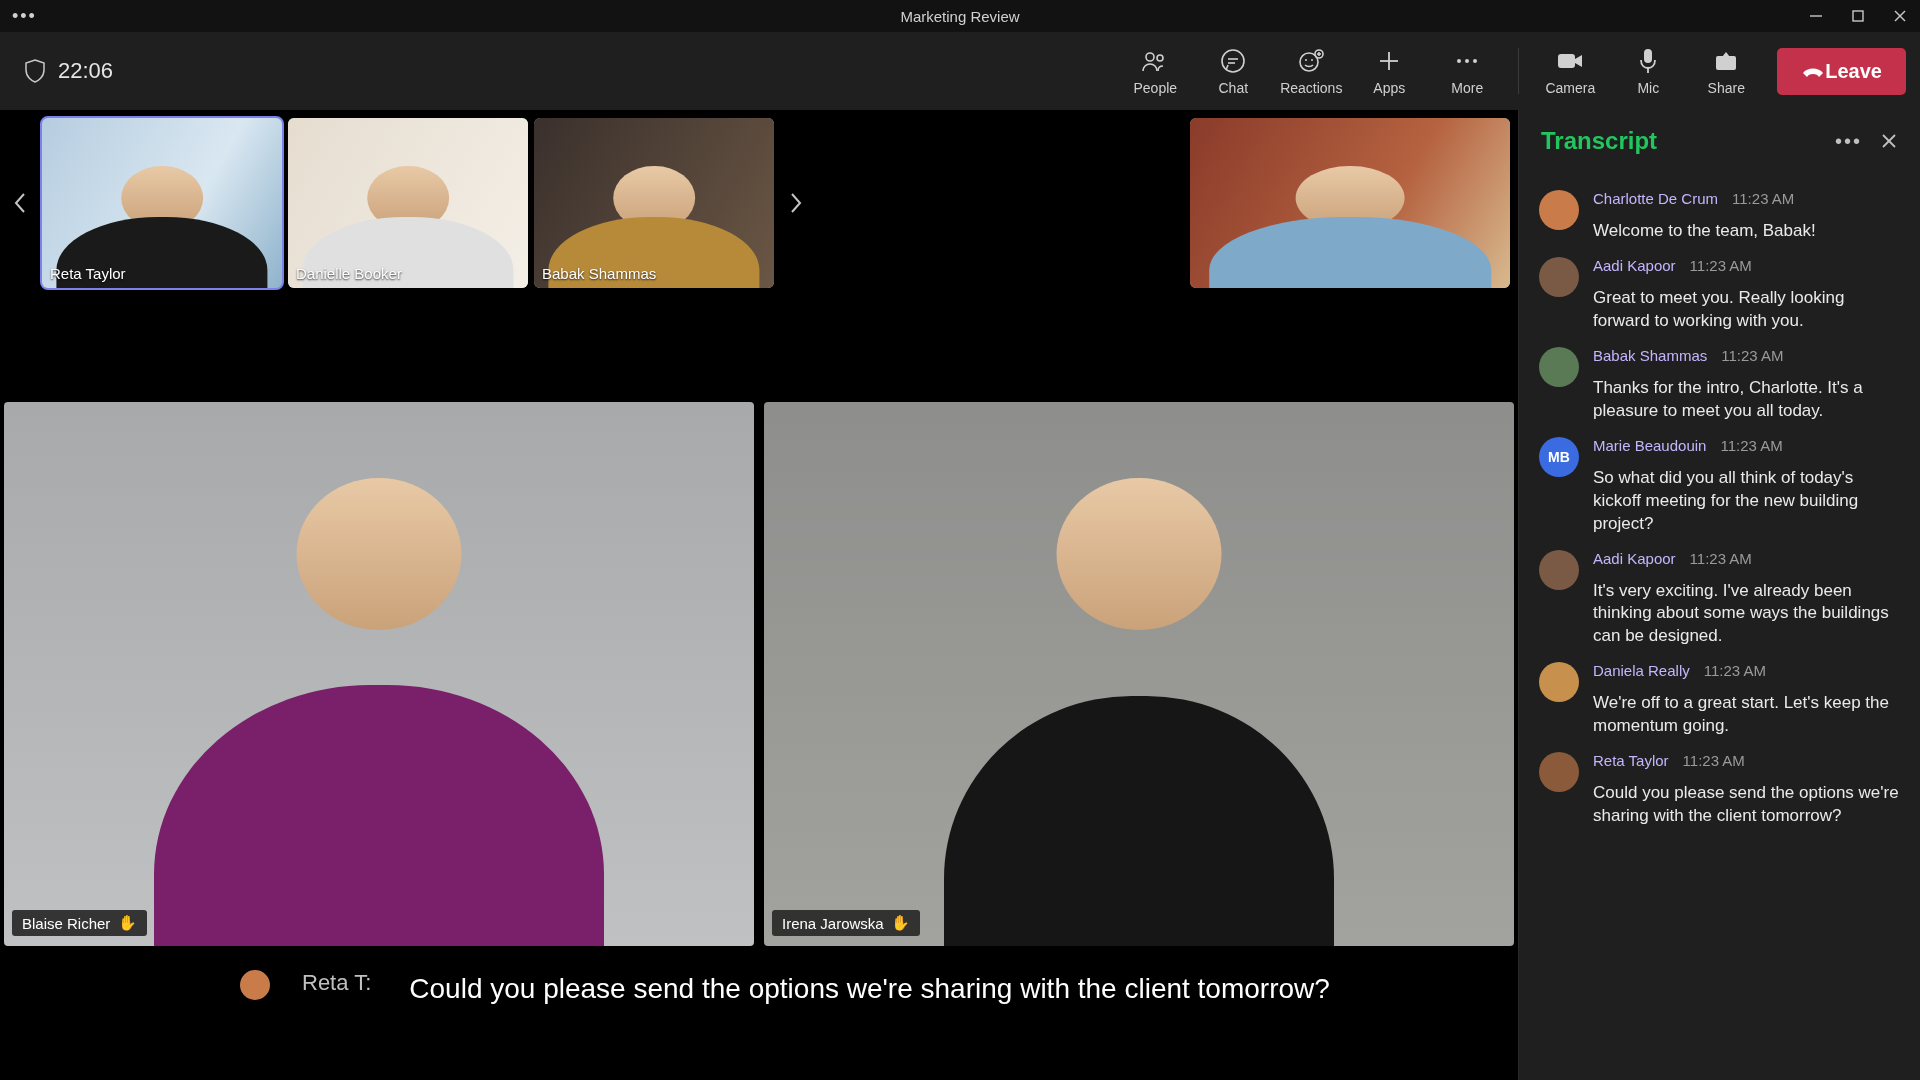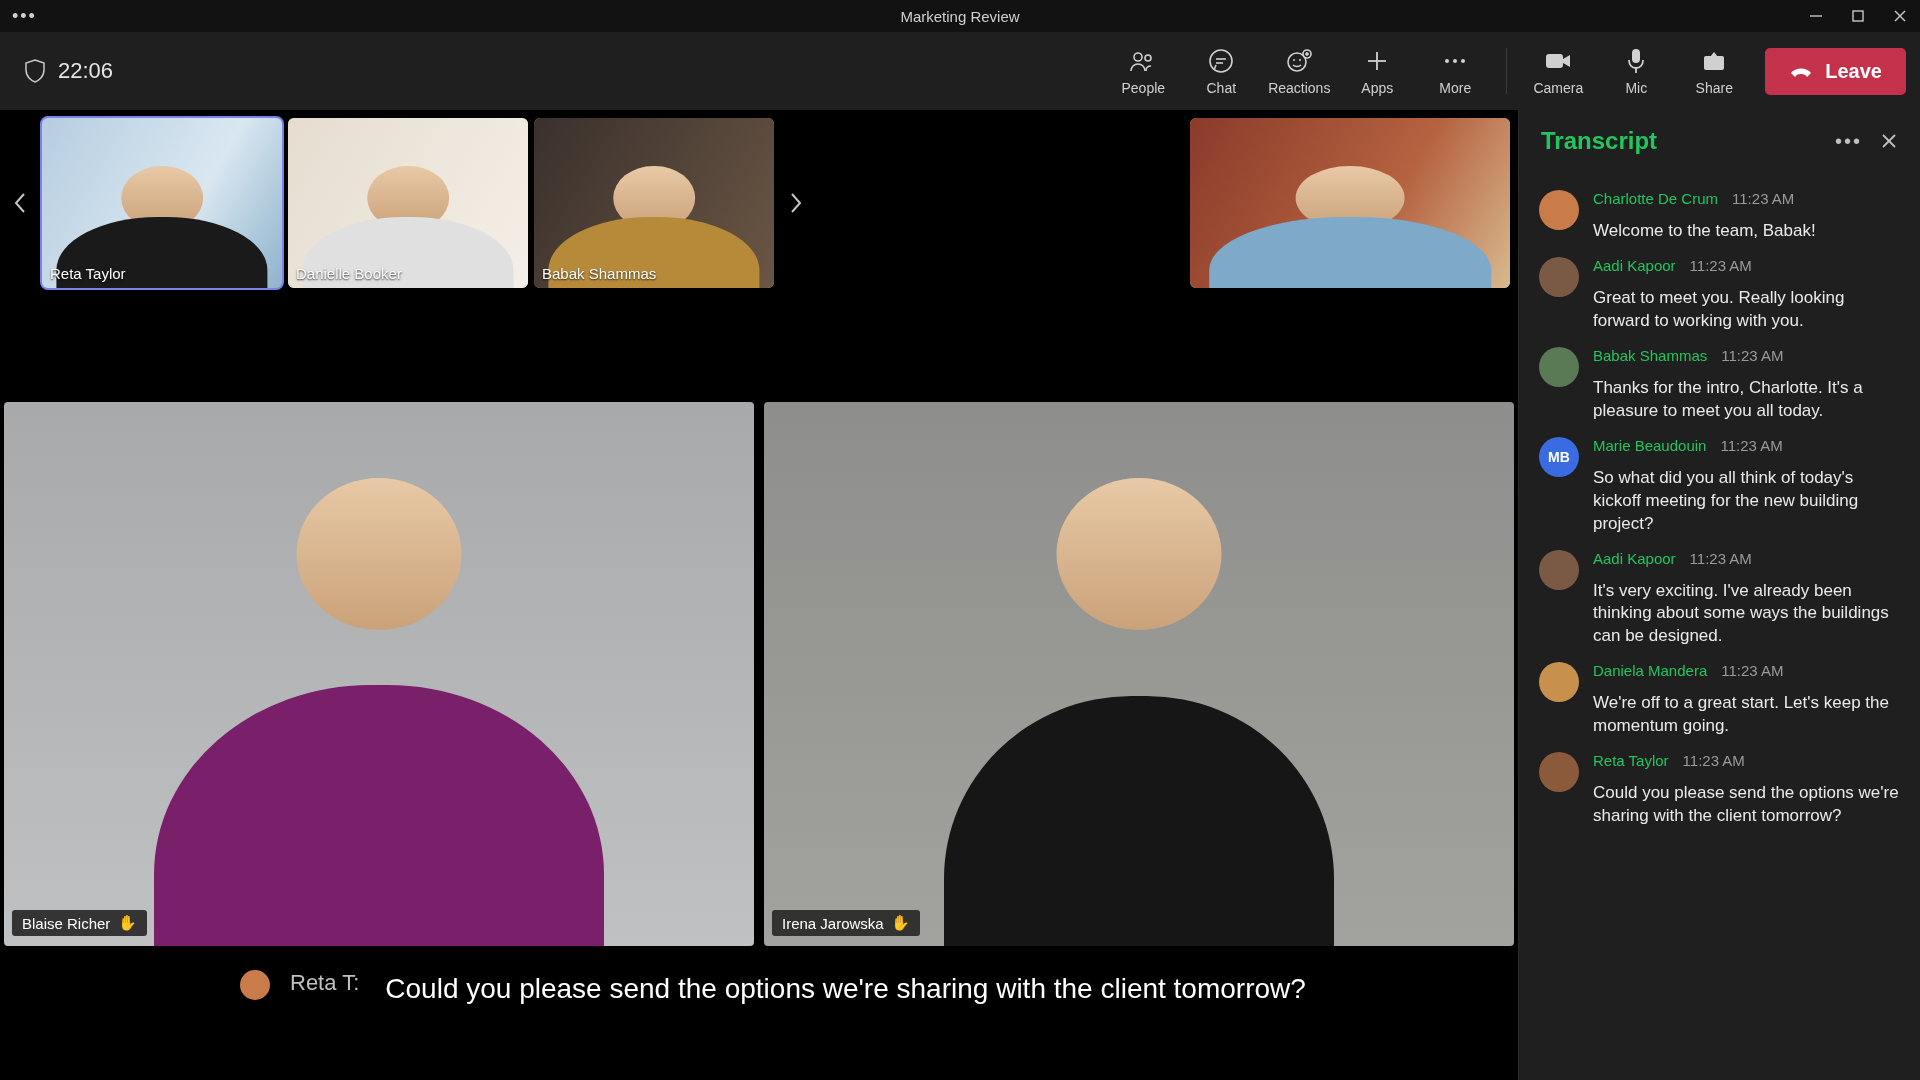--- a/index.html
+++ b/index.html
@@ -41,21 +41,21 @@
 .action-btn {
   display: flex; flex-direction: column; align-items: center; justify-content: center;
   width: 74px; height: 70px; cursor: pointer; color: #d0d0d0;
 }
 .action-btn .ico { height: 30px; display:flex; align-items:center; justify-content:center;}
 .action-btn .lbl { font-size: 14px; margin-top: 4px;}
 .vsep { width:1px; height:46px; background:#3a3a3a; margin: 0 10px;}
 .leave-btn {
   background: #c4314b; color:#fff; border:none; border-radius: 5px;
   padding: 12px 24px; font-size: 20px; font-weight: 600;
-  display:flex; align-items:center; gap:12px; cursor:pointer; margin-left: 10px;
+  display:flex; align-items:center; cursor:pointer; margin-left: 10px;
 }
 
 .content { flex:1; display:flex; overflow:hidden; }
 .stage { flex:1; display:flex; flex-direction:column; background:#000; position:relative; }
 
 .thumbs-row {
   display:flex; align-items:center; padding: 8px 0 4px 4px; gap: 6px; background:#000;
   position:relative;
 }
 .nav-arrow { width:32px; height:170px; display:flex; align-items:center; justify-content:center; cursor:pointer; color:#c4c4c4;}
@@ -76,42 +76,42 @@
 
 .big-row { flex:1; display:flex; gap:10px; padding: 110px 4px 4px 4px;}
 .big-tile { flex:1; border-radius:4px; position:relative; overflow:hidden;}
 .big-tile .tag {
   position:absolute; left:8px; bottom:10px;
   background: rgba(40,40,40,.92); color:#fff; font-size:15px;
   padding: 4px 10px; border-radius:3px; display:flex; align-items:center; gap:8px;
 }
 
 .caption-bar {
-  height: 130px; display:flex; align-items:flex-start; padding: 20px 40px 20px 240px; gap: 20px;
+  height: 130px; display:flex; align-items:flex-start; padding: 20px 40px 20px 240px; gap: 32px;
   background:#000;
 }
 .caption-avatar { width:30px; height:30px; border-radius:50%; background:#c97c4a; flex-shrink:0;}
 .caption-name { color:#c0c0c0; font-size:22px; margin-right:6px; white-space:nowrap;}
 .caption-text { color:#fff; font-size:28px; line-height:1.35; max-width: 1000px;}
 
 .transcript {
   width: 402px; background:#1f1f1f; display:flex; flex-direction:column;
   border-left: 1px solid #2a2a2a;
 }
 .tr-header {
   height: 62px; display:flex; align-items:center; padding: 0 22px;
 }
 .tr-header .tr-title { font-size:24px; font-weight:600; color:#22c55e;}
 .tr-header .tr-more { margin-left:auto; cursor:pointer; font-size:20px; letter-spacing:2px; color:#c0c0c0; margin-right:18px;}
 .tr-header .tr-close { cursor:pointer; display:inline-flex; color:#c0c0c0;}
 .tr-body { flex:1; overflow-y:auto; padding: 4px 20px 20px 20px;}
 .tr-item { display:flex; gap:14px; margin: 14px 0 8px 0;}
 .tr-avatar { width:40px; height:40px; border-radius:50%; flex-shrink:0; display:flex; align-items:center; justify-content:center; font-size:14px; font-weight:600; color:#fff;}
 .tr-meta { display:flex; gap:14px; align-items:baseline; }
-.tr-speaker { color:#22c55e; font-size:15px;}
+.tr-speaker { color:#c4b5fd; font-size:15px;}
 .tr-time { color:#9a9a9a; font-size:15px;}
 .tr-text { color:#eaeaea; font-size:17px; line-height:1.35; margin-top:13px;}
 
 
 .person { position:absolute; inset:0; }
 .person::before {
   content:""; position:absolute; left:50%; top:28%; transform:translateX(-50%);
   width:34%; height:38%; border-radius:50%;
   background: linear-gradient(#e8c9a6,#caa27a);
 }
@@ -387,21 +387,21 @@
               <span class="tr-speaker">Aadi Kapoor</span>
               <span class="tr-time">11:23 AM</span>
             </div>
             <div class="tr-text">It's very exciting. I've already been thinking about some ways the buildings can be designed.</div>
           </div>
         </div>
         <div class="tr-item">
           <div class="tr-avatar" style="background: rgb(199, 144, 76);"></div>
           <div style="flex: 1 1 0%;">
             <div class="tr-meta">
-              <span class="tr-speaker">Daniela Mandera</span>
+              <span class="tr-speaker">Daniela Really</span>
               <span class="tr-time">11:23 AM</span>
             </div>
             <div class="tr-text">We're off to a great start. Let's keep the momentum going.</div>
           </div>
         </div>
         <div class="tr-item">
           <div class="tr-avatar" style="background: rgb(138, 90, 58);"></div>
           <div style="flex: 1 1 0%;">
             <div class="tr-meta">
               <span class="tr-speaker">Reta Taylor</span>

